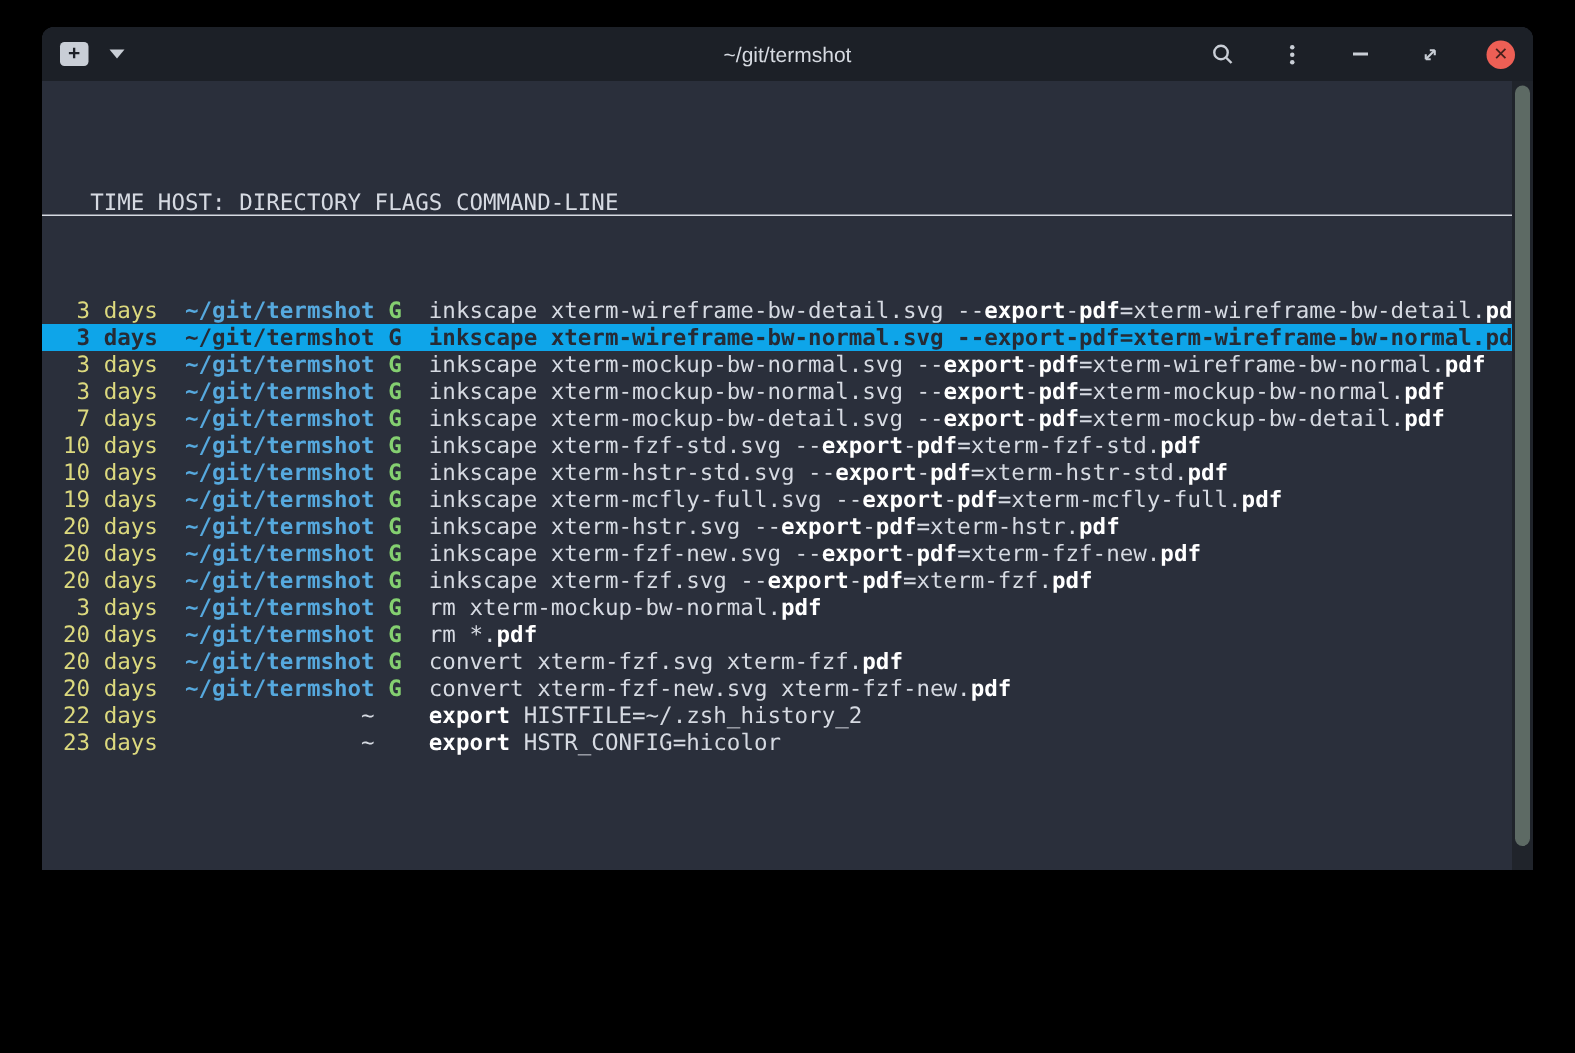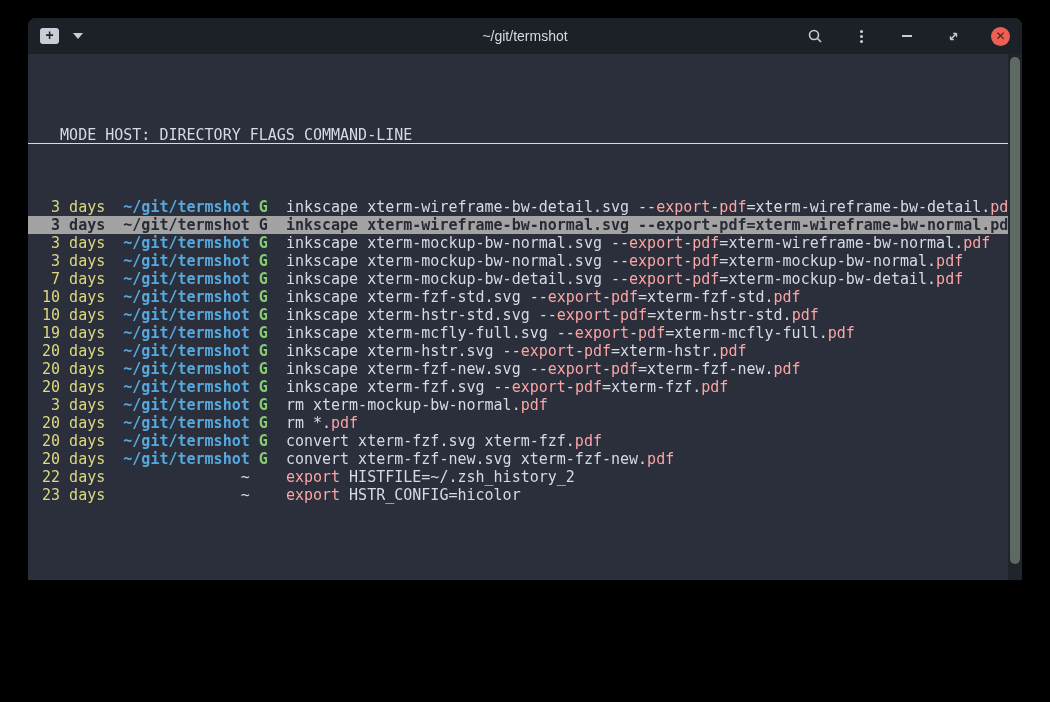--- a/index.html
+++ b/index.html
@@ -42,22 +42,22 @@
   .cursor { display:inline-block; width:9px; background:#c6cbd3; }
 
   .tbl-header { border-bottom:1px solid #d6dae2; height:18px; }
 
   .row { height:18px; }
   .row .time { color:#dcd97e;margin-top:42px; }
   .row .dir  { color:#56a9de; font-weight:bold; }
   .row .dirplain { color:#d6dae2; }
   .row .flag { color:#84cf70; font-weight:bold; }
   .row .cmd  { color:#d6dae2; }
-  .row .hl   { color:#fca5a5; font-weight:normal; }
-  .row.selected { background:#a3a3a3; }
+  .row .hl   { color:#ffffff; font-weight:bold; }
+  .row.selected { background:#0ea5e9; }
   .row.selected span { color:#262b35 !important; font-weight:bold; }
 
   
   .scrollbar { position:absolute; top:36px; right:0; bottom:0; width:14px; background:#20242b; }
   .scroll-thumb { position:absolute; top:3px; bottom:16px; left:2px; width:10px;
                   border-radius:5px; background:#5d6a64; }
 </style>
 </head>
 <body>
 
@@ -91,21 +91,21 @@
             <path d="M3.5 9.5 L6.8 9.5 M3.5 9.5 L3.5 6.2" stroke="#c9ced6" stroke-width="1.4" fill="none"></path>
           </svg>
       </div>
       <div class="close-btn">✕</div>
     </div>
   </div>
 
   <div class="term">
 
 
-    <div class="line tbl-header">   MODE HOST: DIRECTORY FLAGS COMMAND-LINE</div>
+    <div class="line tbl-header">   TIME HOST: DIRECTORY FLAGS COMMAND-LINE</div>
 
     <div><div class="line row"><span class="time">  3 days  </span><span class="dir">~/git/termshot</span><span class="flag"> G  </span><span class="cmd">inkscape xterm-wireframe-bw-detail.svg --<span class="hl">export</span>-<span class="hl">pdf</span>=xterm-wireframe-bw-detail.<span class="hl">pd</span></span></div><div class="line row selected"><span class="time">  3 days  </span><span class="dir">~/git/termshot</span><span class="flag"> G  </span><span class="cmd">inkscape xterm-wireframe-bw-normal.svg --export-pdf=xterm-wireframe-bw-normal.pd</span></div><div class="line row"><span class="time">  3 days  </span><span class="dir">~/git/termshot</span><span class="flag"> G  </span><span class="cmd">inkscape xterm-mockup-bw-normal.svg --<span class="hl">export</span>-<span class="hl">pdf</span>=xterm-wireframe-bw-normal.<span class="hl">pdf</span></span></div><div class="line row"><span class="time">  3 days  </span><span class="dir">~/git/termshot</span><span class="flag"> G  </span><span class="cmd">inkscape xterm-mockup-bw-normal.svg --<span class="hl">export</span>-<span class="hl">pdf</span>=xterm-mockup-bw-normal.<span class="hl">pdf</span></span></div><div class="line row"><span class="time">  7 days  </span><span class="dir">~/git/termshot</span><span class="flag"> G  </span><span class="cmd">inkscape xterm-mockup-bw-detail.svg --<span class="hl">export</span>-<span class="hl">pdf</span>=xterm-mockup-bw-detail.<span class="hl">pdf</span></span></div><div class="line row"><span class="time"> 10 days  </span><span class="dir">~/git/termshot</span><span class="flag"> G  </span><span class="cmd">inkscape xterm-fzf-std.svg --<span class="hl">export</span>-<span class="hl">pdf</span>=xterm-fzf-std.<span class="hl">pdf</span></span></div><div class="line row"><span class="time"> 10 days  </span><span class="dir">~/git/termshot</span><span class="flag"> G  </span><span class="cmd">inkscape xterm-hstr-std.svg --<span class="hl">export</span>-<span class="hl">pdf</span>=xterm-hstr-std.<span class="hl">pdf</span></span></div><div class="line row"><span class="time"> 19 days  </span><span class="dir">~/git/termshot</span><span class="flag"> G  </span><span class="cmd">inkscape xterm-mcfly-full.svg --<span class="hl">export</span>-<span class="hl">pdf</span>=xterm-mcfly-full.<span class="hl">pdf</span></span></div><div class="line row"><span class="time"> 20 days  </span><span class="dir">~/git/termshot</span><span class="flag"> G  </span><span class="cmd">inkscape xterm-hstr.svg --<span class="hl">export</span>-<span class="hl">pdf</span>=xterm-hstr.<span class="hl">pdf</span></span></div><div class="line row"><span class="time"> 20 days  </span><span class="dir">~/git/termshot</span><span class="flag"> G  </span><span class="cmd">inkscape xterm-fzf-new.svg --<span class="hl">export</span>-<span class="hl">pdf</span>=xterm-fzf-new.<span class="hl">pdf</span></span></div><div class="line row"><span class="time"> 20 days  </span><span class="dir">~/git/termshot</span><span class="flag"> G  </span><span class="cmd">inkscape xterm-fzf.svg --<span class="hl">export</span>-<span class="hl">pdf</span>=xterm-fzf.<span class="hl">pdf</span></span></div><div class="line row"><span class="time">  3 days  </span><span class="dir">~/git/termshot</span><span class="flag"> G  </span><span class="cmd">rm xterm-mockup-bw-normal.<span class="hl">pdf</span></span></div><div class="line row"><span class="time"> 20 days  </span><span class="dir">~/git/termshot</span><span class="flag"> G  </span><span class="cmd">rm *.<span class="hl">pdf</span></span></div><div class="line row"><span class="time"> 20 days  </span><span class="dir">~/git/termshot</span><span class="flag"> G  </span><span class="cmd">convert xterm-fzf.svg xterm-fzf.<span class="hl">pdf</span></span></div><div class="line row"><span class="time"> 20 days  </span><span class="dir">~/git/termshot</span><span class="flag"> G  </span><span class="cmd">convert xterm-fzf-new.svg xterm-fzf-new.<span class="hl">pdf</span></span></div><div class="line row"><span class="time"> 22 days               </span><span class="dirplain">~</span><span class="flag">    </span><span class="cmd"><span class="hl">export</span> HISTFILE=~/.zsh_history_2</span></div><div class="line row"><span class="time"> 23 days               </span><span class="dirplain">~</span><span class="flag">    </span><span class="cmd"><span class="hl">export</span> HSTR_CONFIG=hicolor</span></div></div>
 
     
 
     
 
   </div>
 
   <div class="scrollbar">

